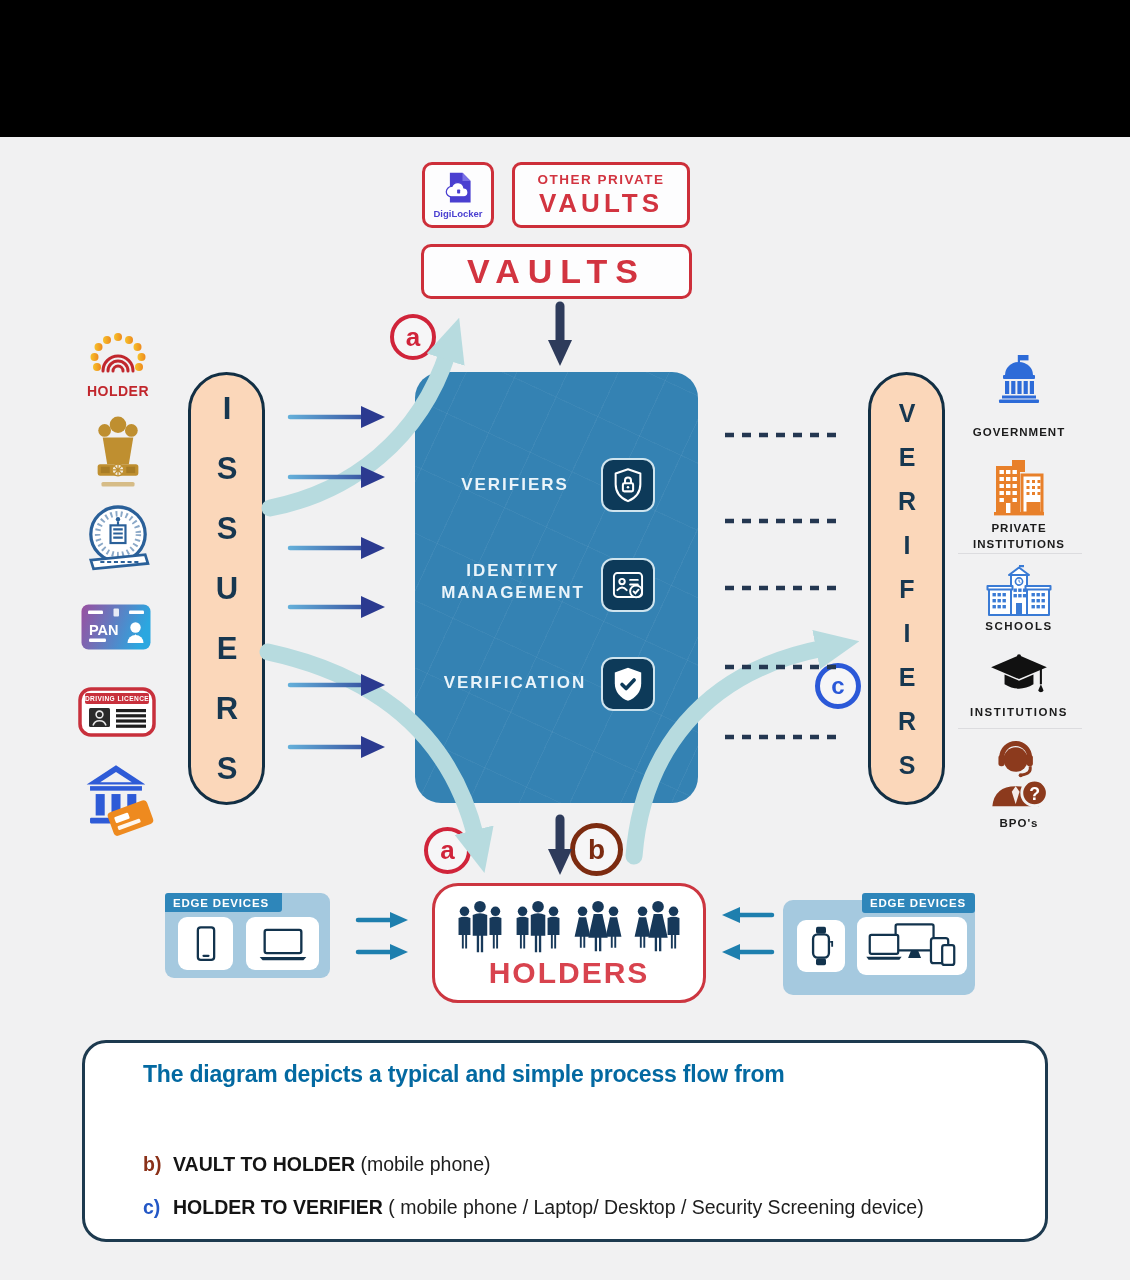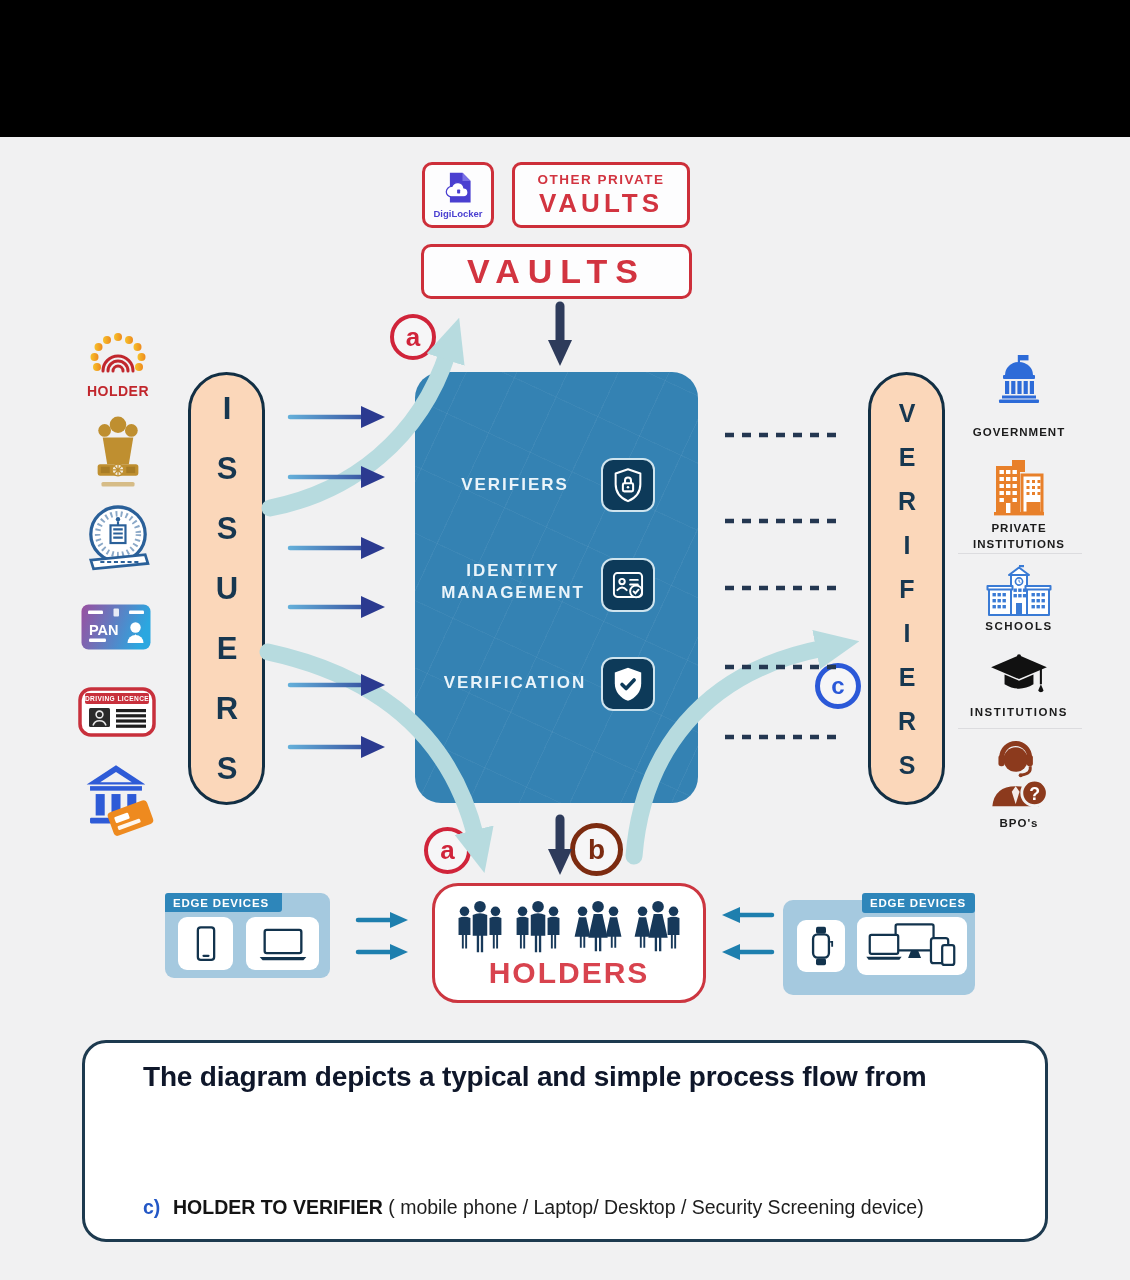--- a/index.html
+++ b/index.html
@@ -40,21 +40,21 @@
   .holdersbox{left:432px;top:883px;width:274px;height:120px;background:#fff;border:3.5px solid #cc3640;border-radius:26px;
               box-sizing:border-box;display:flex;flex-direction:column;align-items:center;}
   .holders-txt{color:#d8434e;font-weight:bold;font-size:30px;letter-spacing:2px;margin-top:-2px;}
   
   .edgepanel{background:#a5c9df;border-radius:9px;}
   .edgetab{background:#2e86ba;color:#fff;font-weight:bold;font-size:11.5px;letter-spacing:0.8px;
            display:flex;align-items:center;padding:0 8px;box-sizing:border-box;}
   .devtile{position:absolute;background:#fff;border-radius:9px;display:flex;align-items:center;justify-content:center;}
   
   .legendbox{left:82px;top:1040px;width:966px;height:202px;background:#fff;border:3.5px solid #1d3a4f;border-radius:24px;box-sizing:border-box;}
-  .leg-title{position:absolute;left:58px;top:18px;font-size:28px;font-weight:bold;color:#0f172a;letter-spacing:-0.2px;}
+  .leg-title{position:absolute;left:58px;top:18px;font-size:23px;font-weight:bold;color:#0369a1;letter-spacing:-0.2px;}
   .leg-row{position:absolute;left:58px;font-size:19.5px;color:#1d1d1d;}
   .leg-key{font-weight:bold;display:inline-block;width:30px;}
   .key-a{color:#d6303c;} .key-b{color:#8a3018;} .key-c{color:#2458c6;}
   .leg-name{font-weight:bold;color:#141414;}
   svg{display:block;}
 </style>
 </head>
 <body>
 
 <div class="canvas">
@@ -443,20 +443,23 @@
       </g>
       <path d="M54,34 l-3.5,9 h15 l-3.5,-9 z" fill="#12334d"></path>
       <path d="M2,41.5 h41 l-2.6,3.4 h-35.8 z" fill="#12334d"></path>
       <rect x="77" y="20" width="20" height="29" rx="3" fill="#fff" stroke="#12334d" stroke-width="2.6"></rect>
       <rect x="90" y="28" width="14" height="23" rx="2.6" fill="#fff" stroke="#12334d" stroke-width="2.6"></rect>
     </svg>
   </div>
 
   <div class="abs legendbox">
     <div class="leg-title">The diagram depicts a typical and simple process flow from</div>
+    <div class="leg-row" style="top:110px;">
+      <span class="leg-key key-b">b)</span><span class="leg-name">VAULT TO HOLDER</span><span> (mobile phone)</span>
+    </div>
     <div class="leg-row" style="top:153px;">
       <span class="leg-key key-c">c)</span><span class="leg-name">HOLDER TO VERIFIER</span><span> ( mobile phone / Laptop/ Desktop / Security Screening device)</span>
     </div>
   </div>
 
   <svg class="abs" style="left:0;top:0;pointer-events:none;" width="1130" height="1280" viewBox="0 0 1130 1280">
     <defs>
       <linearGradient id="gradIss" gradientUnits="userSpaceOnUse" x1="288" y1="0" x2="386" y2="0">
         <stop offset="0" stop-color="#64b0da"></stop>
           <stop offset="1" stop-color="#2c3c93"></stop>

